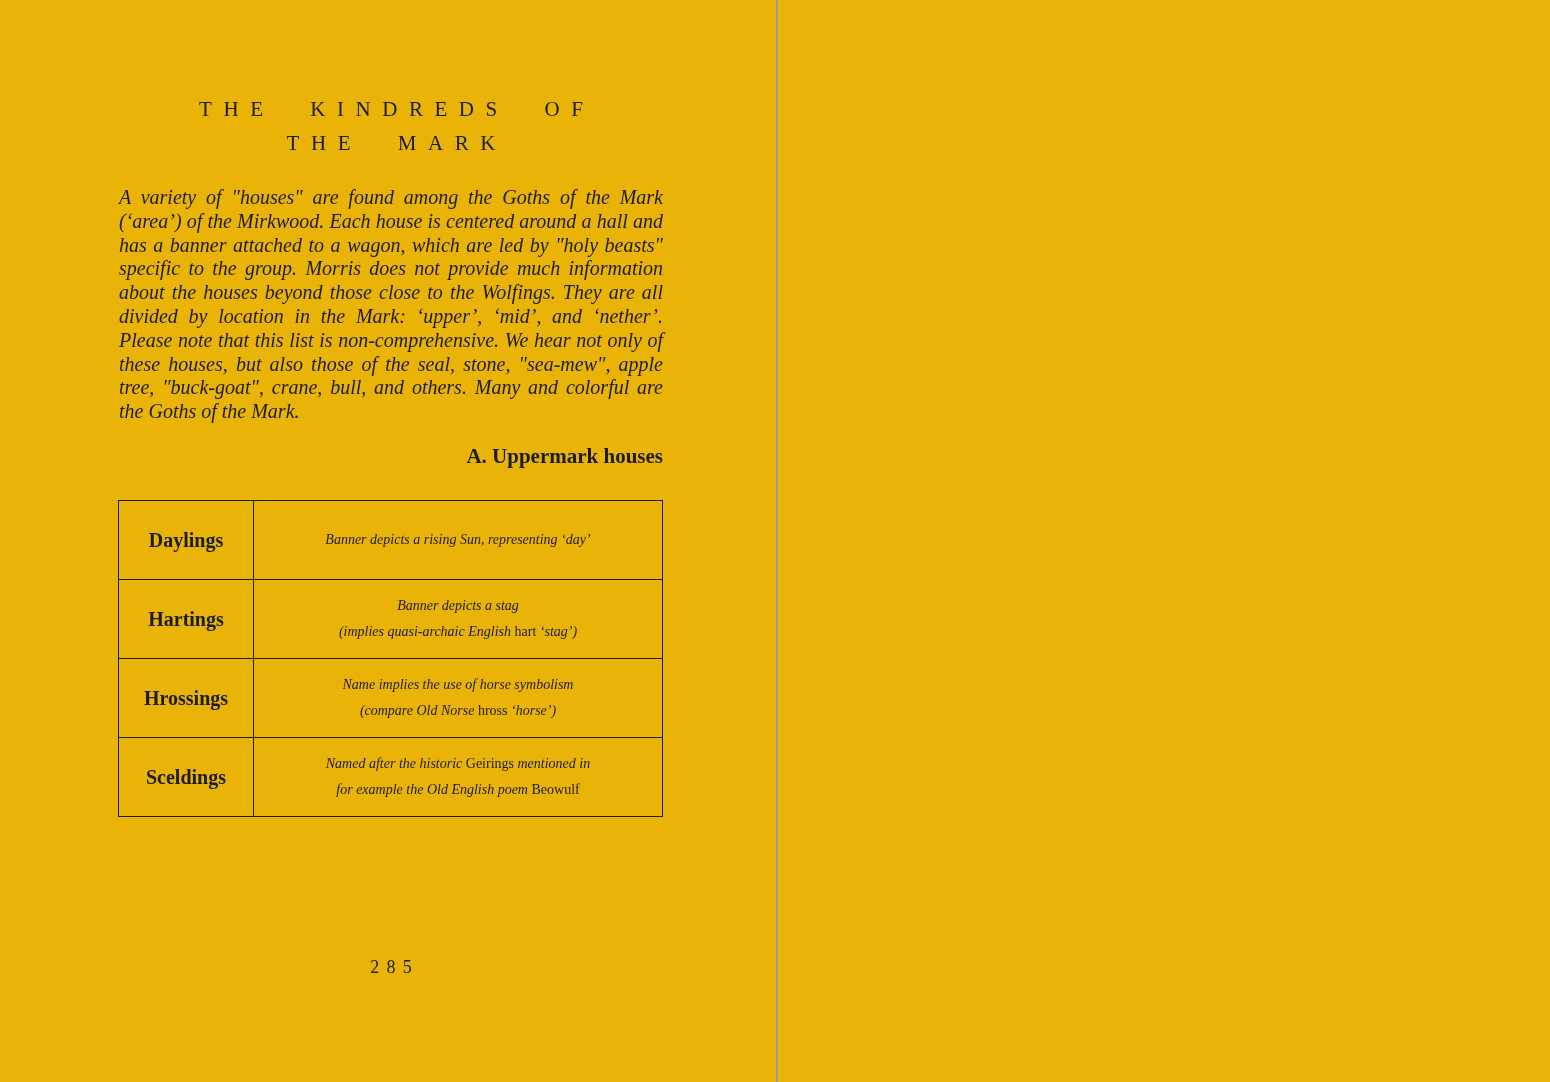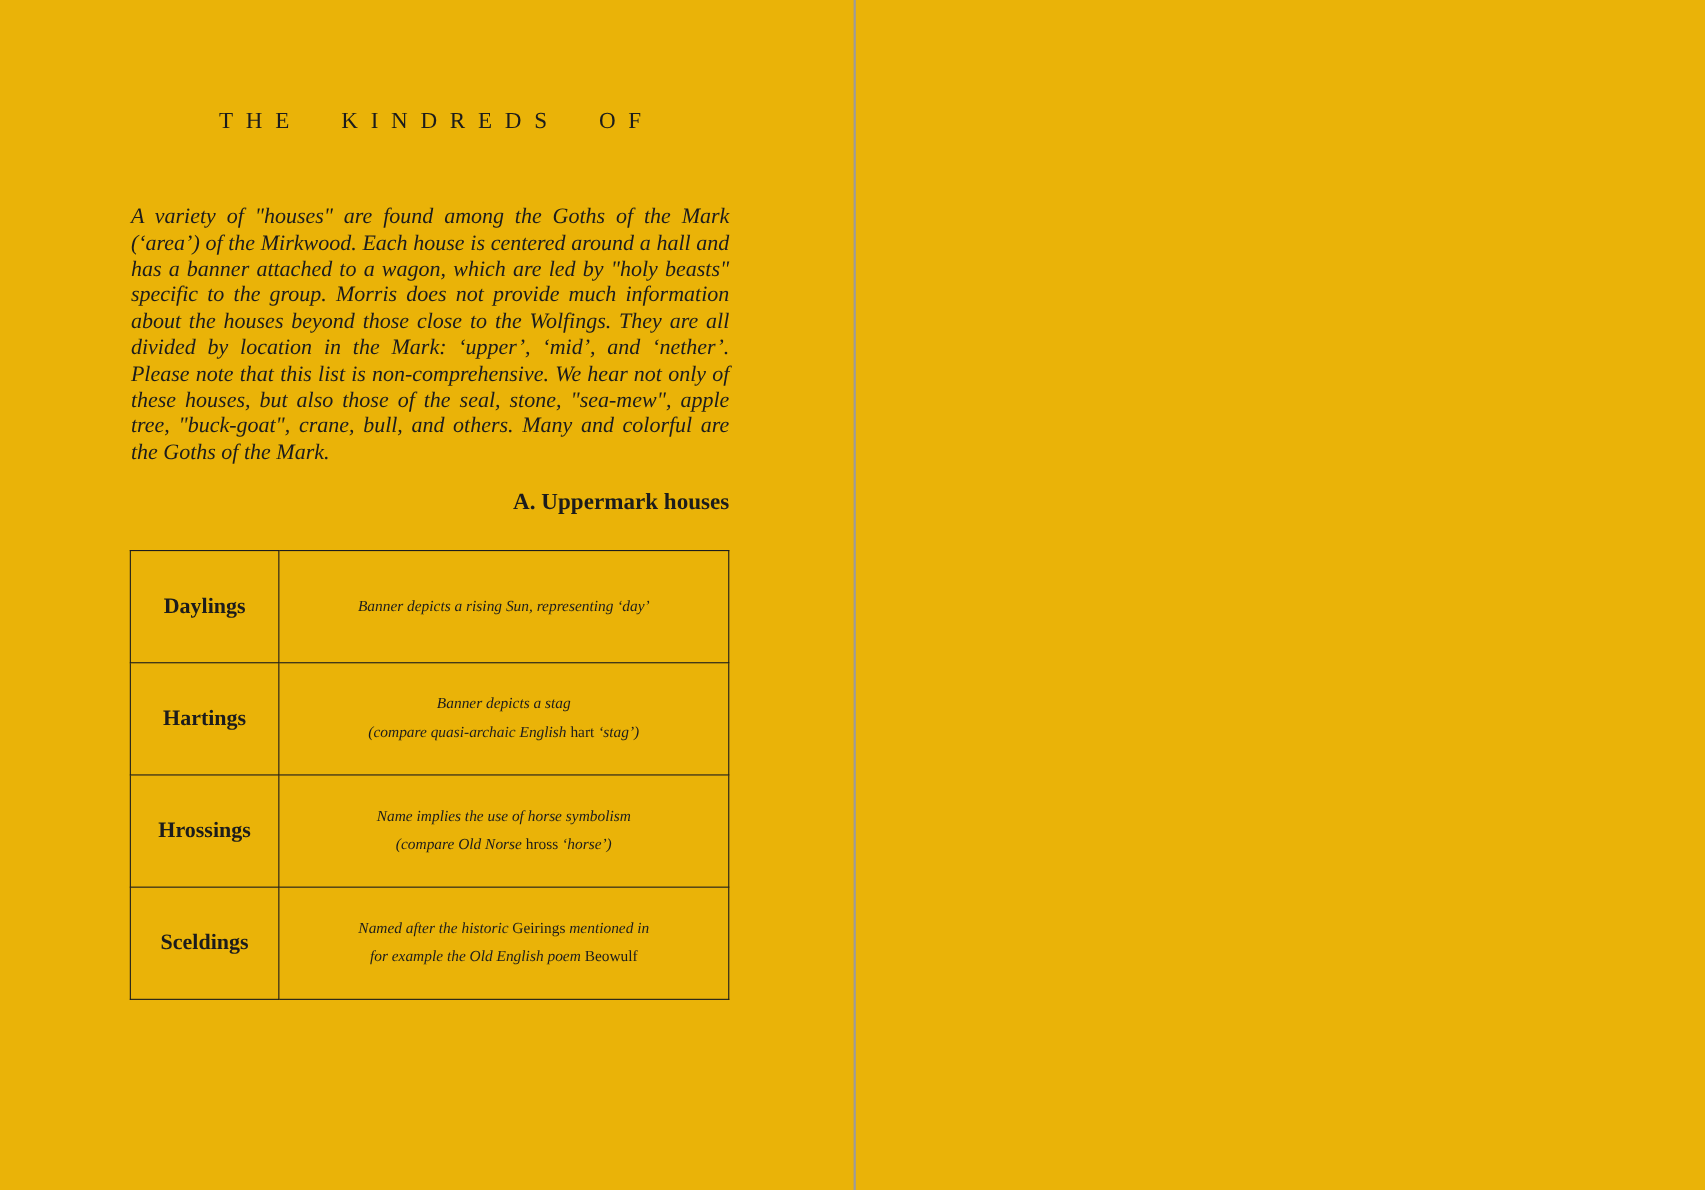--- a/index.html
+++ b/index.html
@@ -77,21 +77,21 @@
   }
   .page-number-left  { left: 119px; top: 957px; }
 
   
   table.houses {
     position: absolute;
     border-collapse: collapse;
     table-layout: fixed;
   }
   table.table-a { left: 118px; top: 500px; width: 545px; }
-  table.table-a tr { height: 102px; }
+  table.table-a tr { height: 79px; }
   table.houses td {
     border: 1.5px solid #1c1c1c;
     vertical-align: middle;
     padding: 4px 8px;
   }
   td.house-name {
     width: 118px;
     text-align: center;
     font-weight: bold;
     font-size: 20px;
@@ -108,54 +108,56 @@
   .desc-line { white-space: nowrap; }
 </style>
 </head>
 <body>
 
 <div class="screen">
 
   <div class="page page-left">
     <div class="chapter-title">
       <div>THE KINDREDS OF</div>
+      <div>THE MARK</div>
     </div>
     <div class="intro">A variety of "houses" are found among the Goths of the Mark (‘area’) of the Mirkwood. Each house is centered around a hall and has a banner attached to a wagon, which are led by "holy beasts" specific to the group. Morris does not provide much information about the houses beyond those close to the Wolfings. They are all divided by location in the Mark: ‘upper’, ‘mid’, and ‘nether’. Please note that this list is non-comprehensive. We hear not only of these houses, but also those of the seal, stone, "sea-mew", apple tree, "buck-goat", crane, bull, and others. Many and colorful are the Goths of the Mark.</div>
     <div class="section-heading heading-a">A. Uppermark houses</div>
     <table class="houses table-a">
       <tbody>
           <tr>
             <td class="house-name">Daylings</td>
             <td class="house-desc">
               <div class="desc-line"><span>Banner depicts a rising Sun, representing ‘day’</span></div>
             </td>
           </tr>
           <tr>
             <td class="house-name">Hartings</td>
             <td class="house-desc">
               <div class="desc-line"><span>Banner depicts a stag</span></div>
-              <div class="desc-line"><span>(compare quasi-archaic English </span><span class="roman">hart</span><span> ‘stag’)</span></div>
+              <div class="desc-line"><span>(implies quasi-archaic English </span><span class="roman">hart</span><span> ‘stag’)</span></div>
             </td>
           </tr>
           <tr>
             <td class="house-name">Hrossings</td>
             <td class="house-desc">
               <div class="desc-line"><span>Name implies the use of horse symbolism</span></div>
               <div class="desc-line"><span>(compare Old Norse </span><span class="roman">hross</span><span> ‘horse’)</span></div>
             </td>
           </tr>
           <tr>
             <td class="house-name">Sceldings</td>
             <td class="house-desc">
               <div class="desc-line"><span>Named after the historic </span><span class="roman">Geirings</span><span> mentioned in</span></div>
               <div class="desc-line"><span>for example the Old English poem </span><span class="roman">Beowulf</span></div>
             </td>
           </tr>
         </tbody>
     </table>
+    <div class="page-number page-number-left">285</div>
   </div>
 
   <div class="divider"></div>
 
   <div class="page page-right">
     
     
     
   </div>
 

